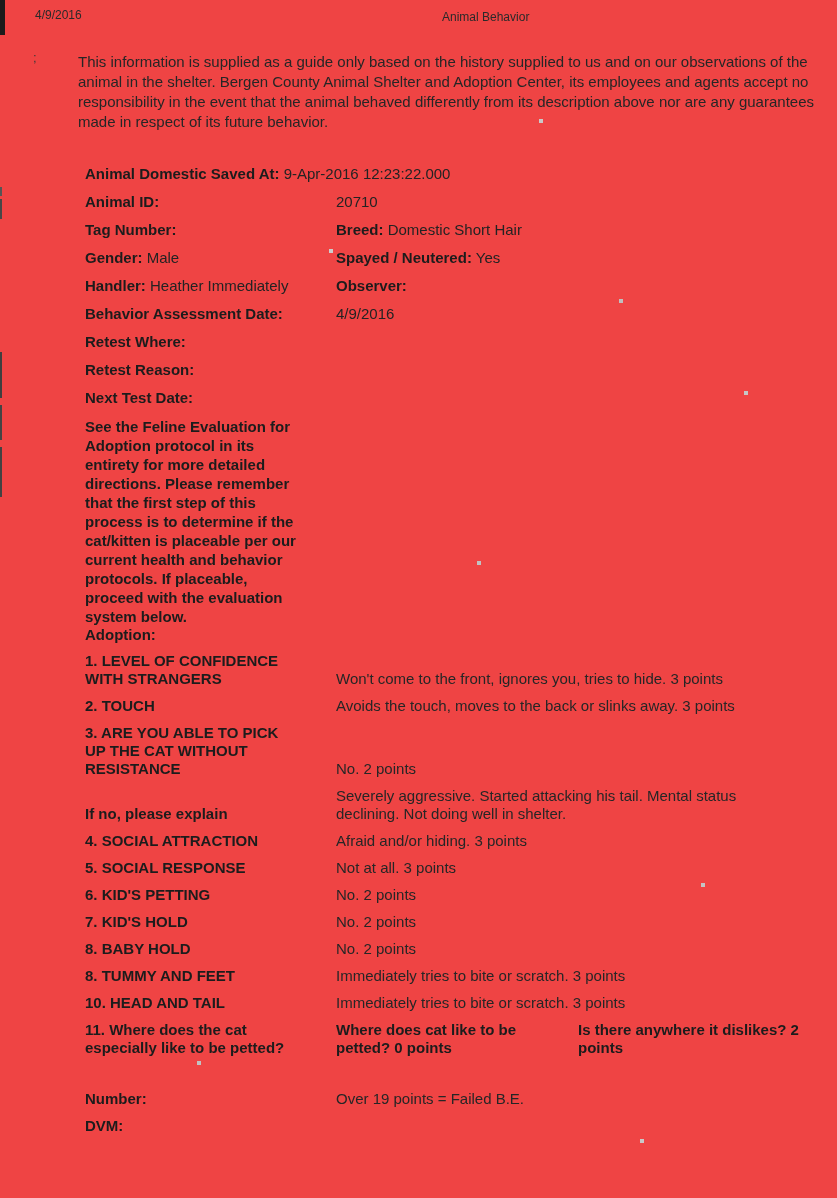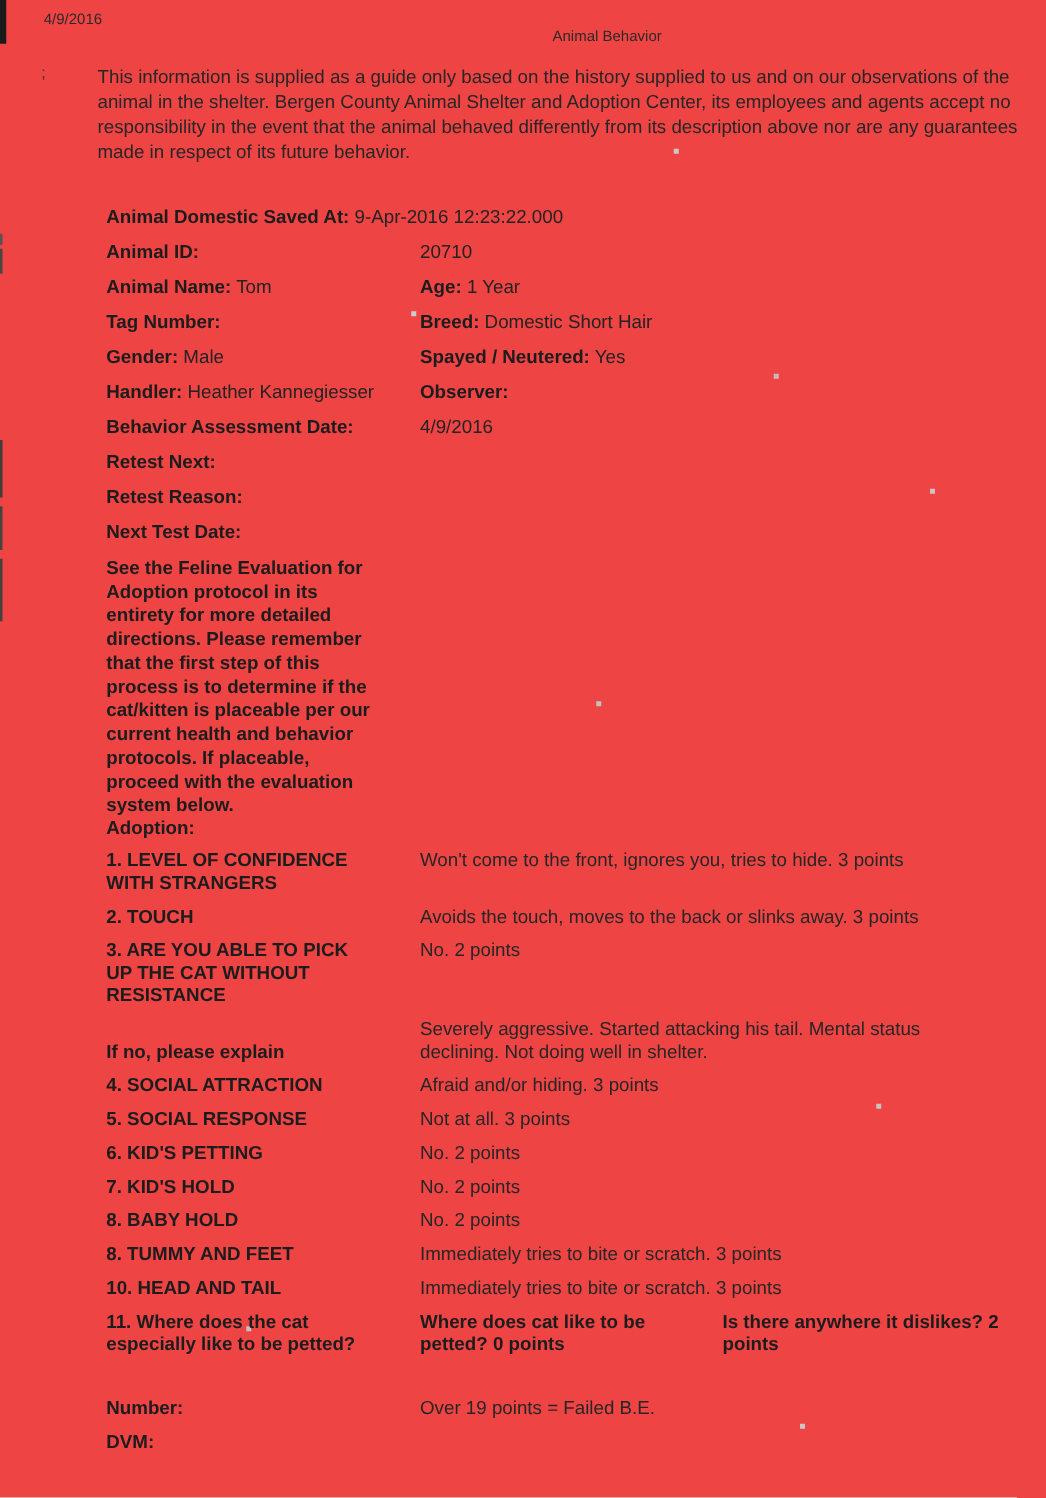--- a/index.html
+++ b/index.html
@@ -7,30 +7,30 @@
     position:relative;
     width:837px;height:1198px;
     background:#ef4444;
     color:#232323;
     font-family:"Liberation Sans",sans-serif;
     font-size:15px;
     overflow:hidden;
   }
   .b{font-weight:bold;color:#1c1c1c;}
   .hdr-date{position:absolute;left:35px;top:8px;font-size:12px;color:#2a2a2a;}
-  .hdr-title{position:absolute;left:442px;top:22px;font-size:12px;color:#2a2a2a;}
+  .hdr-title{position:absolute;left:442px;top:10px;font-size:12px;color:#2a2a2a;}
   .margin-mark{position:absolute;left:33px;top:50px;font-size:13px;color:#3a3a3a;}
   .disclaimer{position:absolute;left:78px;top:52px;width:748px;margin:0;line-height:20px;color:#262626;}
   .content{position:absolute;left:85px;top:165px;width:740px;}
   .frow{display:flex;line-height:18px;margin-bottom:10px;}
   .lcol{flex:0 0 218px;padding-right:33px;}
   .rcol{flex:1;}
   .note{width:218px;line-height:19px;margin-bottom:0;}
   .bhead{margin-bottom:8px;line-height:18px;}
-  .brow{display:flex;align-items:flex-start;line-height:18px;margin-bottom:9px;}
+  .brow{display:flex;align-items:flex-end;line-height:18px;margin-bottom:9px;}
   .brow.top{align-items:flex-end;}
   .brow .lcol{font-weight:bold;color:#1c1c1c;}
   .vcol{flex:0 0 460px;color:#262626;}
   .vcol2{flex:0 0 210px;margin-right:32px;}
   .vcol3{flex:1;}
   .grading-row{margin-top:33px;}
   .footer-url{position:absolute;left:28px;top:1160px;font-size:11px;color:#2e2e2e;letter-spacing:.2px;}
   
   .art{position:absolute;background:#222;}
   .art.a1{left:0;top:0;width:5px;height:35px;background:#1b1b1b;}
@@ -68,47 +68,43 @@
 
     <div class="frow">
       <span class="b">Animal Domestic Saved At:</span>&nbsp;<span>9-Apr-2016 12:23:22.000</span>
     </div>
 
     <div class="frow">
       <div class="lcol"><span class="b">Animal ID:</span> <span></span></div>
       <div class="rcol"><span class="b"></span> <span>20710</span></div>
     </div>
 
-    <div class="frow">
-      <div class="lcol"><span class="b">Animal Name:</span> <span>Tom</span></div>
-      <div class="rcol"><span class="b">Age:</span> <span>1 Year</span></div>
-    </div>
 
     <div class="frow">
       <div class="lcol"><span class="b">Tag Number:</span> <span></span></div>
       <div class="rcol"><span class="b">Breed:</span> <span>Domestic Short Hair</span></div>
     </div>
 
     <div class="frow">
       <div class="lcol"><span class="b">Gender:</span> <span>Male</span></div>
       <div class="rcol"><span class="b">Spayed / Neutered:</span> <span>Yes</span></div>
     </div>
 
     <div class="frow">
-      <div class="lcol"><span class="b">Handler:</span> <span>Heather Kannegiesser</span></div>
+      <div class="lcol"><span class="b">Handler:</span> <span>Heather Immediately</span></div>
       <div class="rcol"><span class="b">Observer:</span> <span></span></div>
     </div>
 
     <div class="frow">
       <div class="lcol"><span class="b">Behavior Assessment Date:</span> <span></span></div>
       <div class="rcol"><span class="b"></span> <span>4/9/2016</span></div>
     </div>
 
     <div class="frow">
-      <div class="lcol"><span class="b">Retest Next:</span></div>
+      <div class="lcol"><span class="b">Retest Where:</span></div>
       <div class="rcol"><span></span></div>
     </div>
 
     <div class="frow">
       <div class="lcol"><span class="b">Retest Reason:</span></div>
       <div class="rcol"><span></span></div>
     </div>
 
     <div class="frow">
       <div class="lcol"><span class="b">Next Test Date:</span></div>

